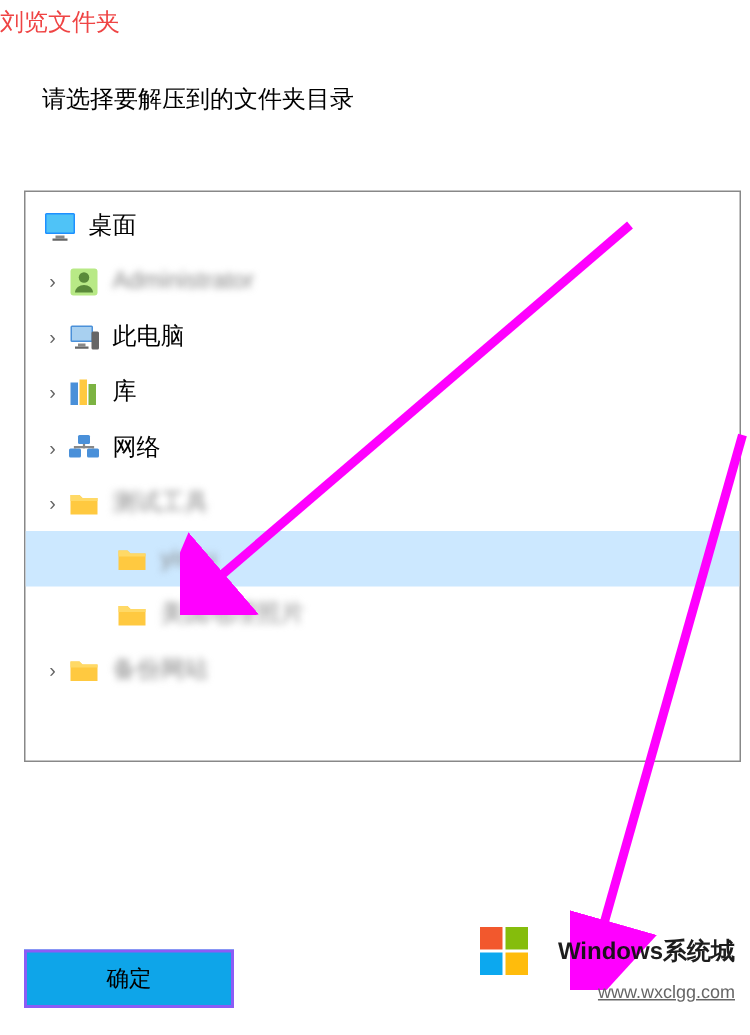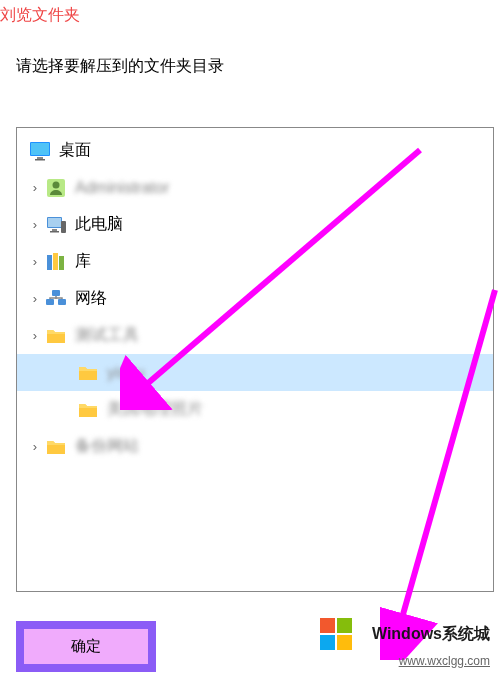--- a/index.html
+++ b/index.html
@@ -11,28 +11,28 @@
       height: 690px;
       position: relative;
       overflow: hidden;
     }
     .dialog-title {
       padding: 5px 0 5px 0;
       font-size: 16px;
       color: #ef4444;
     }
     .instruction {
-      padding: 25px 0 10px 16px;
+      padding: 25px 0 10px 28px;
       font-size: 16px;
       color: #000;
     }
     .tree-container {
       margin: 40px 6px 0 16px;
       border: 1px solid #888;
-      height: 465px;
+      height: 381px;
       background: #fff;
       padding: 4px 0;
       overflow: hidden;
     }
     .tree-item {
       display: flex;
       align-items: center;
       height: 37px;
       padding-left: 4px;
       cursor: pointer;
@@ -78,22 +78,22 @@
       background: #f0f0f0;
       padding: 8px 24px;
       font-size: 15px;
       font-family: inherit;
       cursor: pointer;
       min-width: 150px;
       text-align: center;
     }
     .btn-ok {
       min-width: 140px;
-      background: #f0abfc;
-      border: 8px solid #8b5cf6;
+      background: #0ea5e9;
+      border: 2px solid #8b5cf6;
     }
     .arrow-annotation {
       position: absolute;
       pointer-events: none;
     }
     .watermark {
       position: absolute;
       bottom: 40px;
       right: 10px;
       display: flex;

